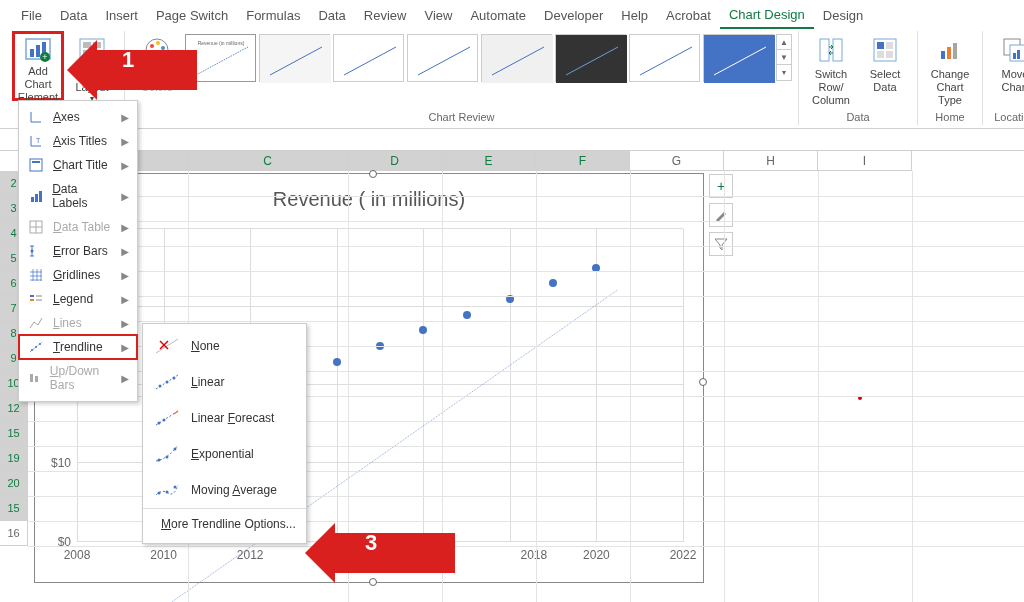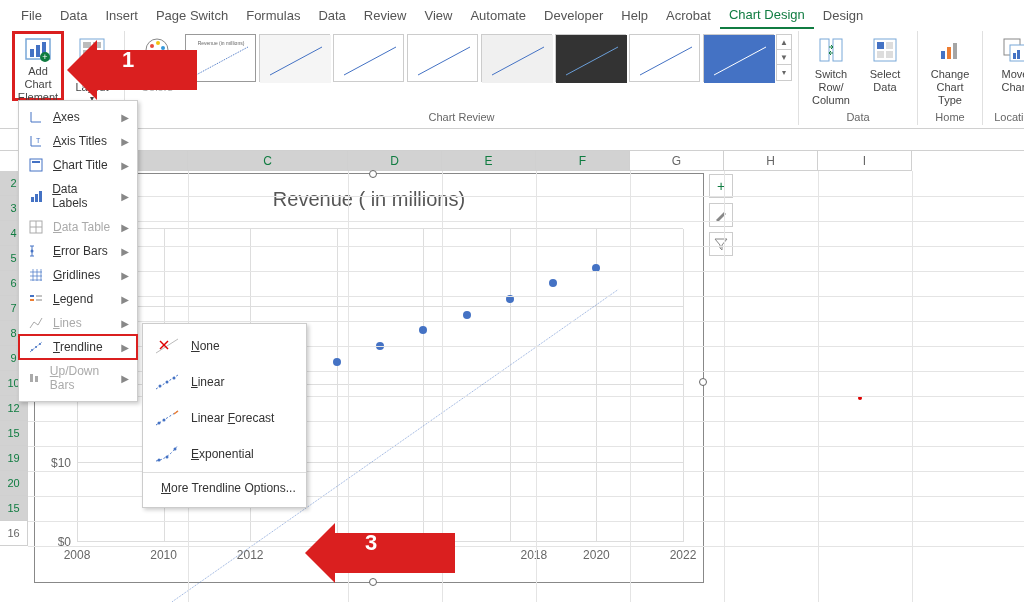--- a/index.html
+++ b/index.html
@@ -549,20 +549,31 @@
       <span class="si-icon">
         <svg width="26" height="22">
           <path d="M2 18 Q14 16 24 2" stroke="#4472c4" fill="none" stroke-dasharray="2,2"></path>
           <circle cx="5" cy="17" r="1.5" fill="#4472c4"></circle>
           <circle cx="13" cy="14" r="1.5" fill="#4472c4"></circle>
           <circle cx="21" cy="6" r="1.5" fill="#4472c4"></circle>
         </svg>
       </span>
       <span><u>E</u>xponential</span>
     </div>
+    <div class="sub-item">
+      <span class="si-icon">
+        <svg width="26" height="22">
+          <path d="M2 16 Q8 10 14 14 T24 6" stroke="#4472c4" fill="none" stroke-dasharray="2,2"></path>
+          <circle cx="5" cy="14" r="1.5" fill="#4472c4"></circle>
+          <circle cx="13" cy="13" r="1.5" fill="#4472c4"></circle>
+          <circle cx="21" cy="8" r="1.5" fill="#4472c4"></circle>
+        </svg>
+      </span>
+      <span>Moving <u>A</u>verage</span>
+    </div>
     <div class="sub-item more">
       <span><u>M</u>ore Trendline Options...</span>
     </div>
   </div>
 
 <div class="callout" style="left:67px;top:40px;">
   <div class="arrow-head-l"></div>
   <div class="arrow-body" style="width:100px;"></div>
   <div style="position:absolute;left:55px;top:0;color:#fff;font-size:22px;font-weight:bold;height:40px;display:flex;align-items:center;">1</div>
 </div>

